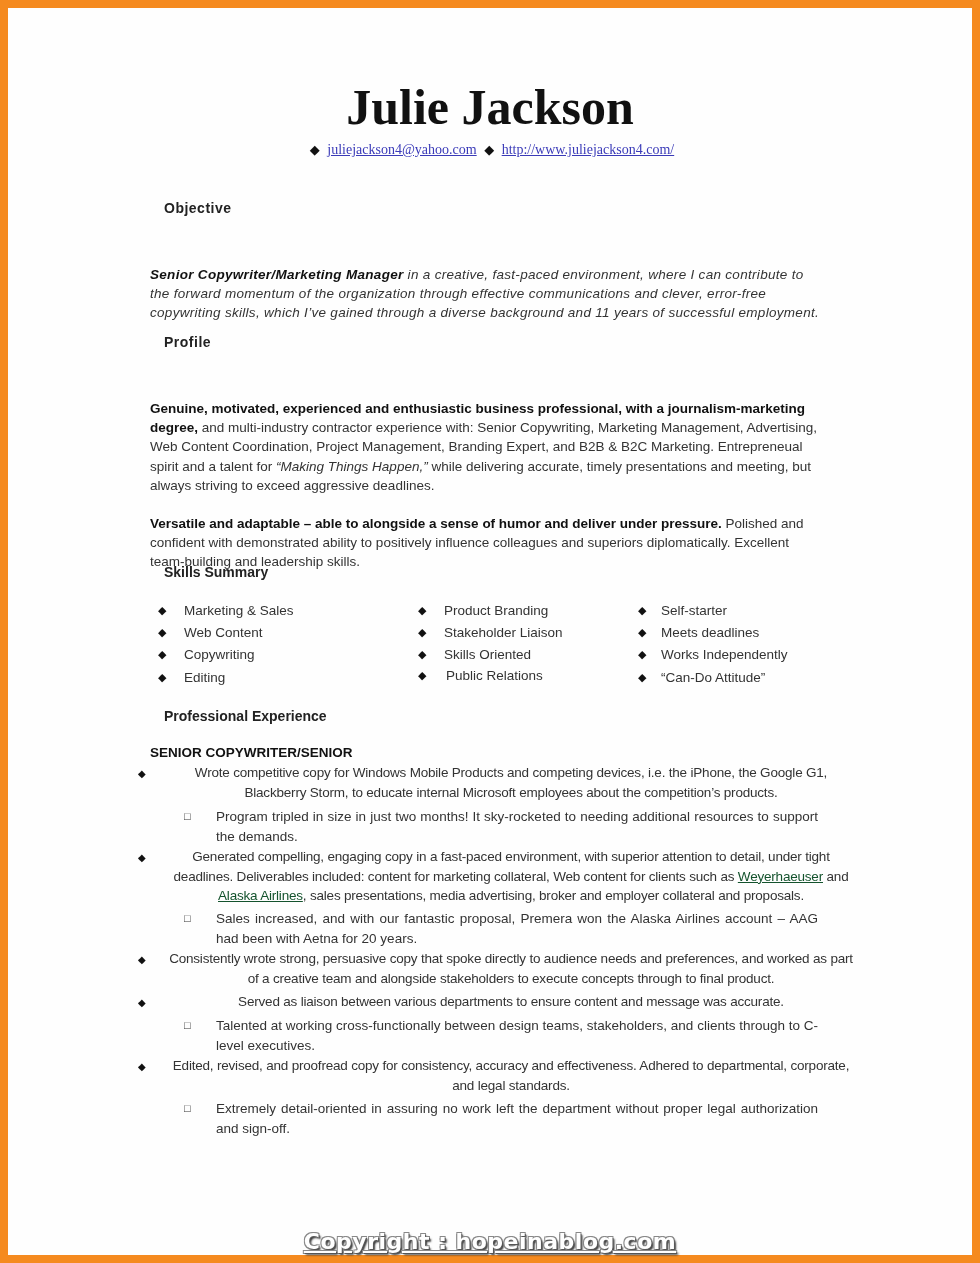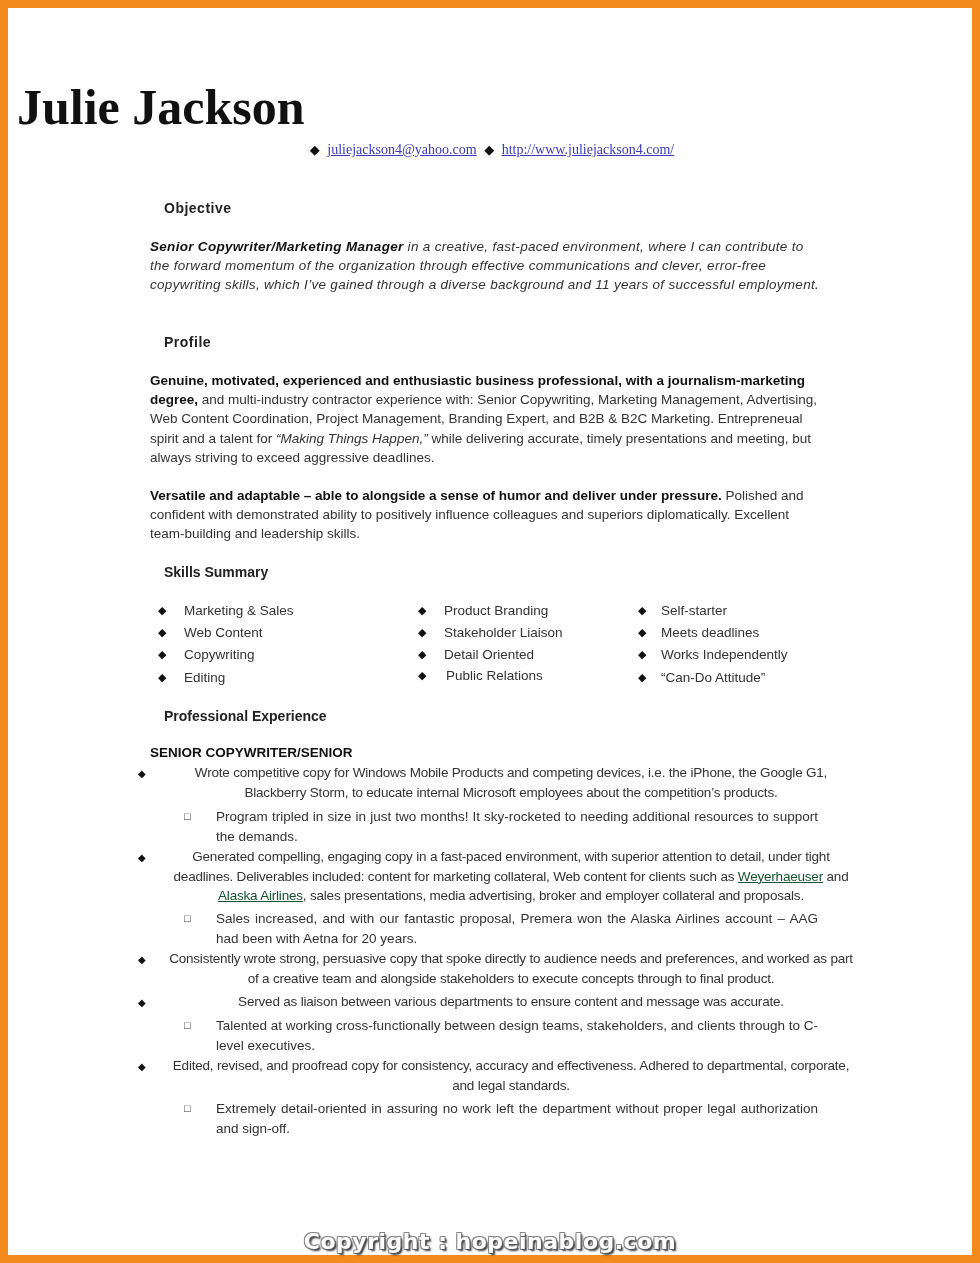--- a/index.html
+++ b/index.html
@@ -10,46 +10,45 @@
       font-family: "Liberation Sans", sans-serif;
       color: #222;
     }
     .page {
       position: absolute;
       left: 8px; top: 8px; right: 8px; bottom: 8px;
       background: #fefefe;
     }
     .name {
       position: absolute; left: 0; right: 0; top: 78px;
-      text-align: left;
+      text-align: center;
       font-family: "Liberation Serif", serif;
       font-weight: bold;
       font-size: 50px;
       color: #111;
       letter-spacing: 0px;
-      padding-left: 17px;
     }
     .contact {
       position: absolute; left: 0; right: 0; top: 142px;
       text-align: center;
       font-size: 14px;
       color: #222;
       font-family: Liberation Serif, serif;
     }
     .contact .diamond { font-size: 13px; color: #111; margin: 0 4px; }
     .contact a { color: #3a3ab8; text-decoration: underline; }
     .sec-head {
       position: absolute; left: 150px;
       font-weight: bold; font-size: 14px; color: #222;
       letter-spacing: 0.5px;
       margin-left: 14px;
     }
     .para {
       position: absolute; left: 150px; width: 670px;
-      font-size: 13.5px; line-height: 19.2px; color: #333;
+      font-size: 13.5px; line-height: 19.2px; color: #333; margin-top: 28px;
     }
     .para.italic { font-style: italic; letter-spacing: 0.3px; }
     .para b { color: #111; }
     .para i { font-style: italic; }
 
     .skills-col { position: absolute; font-size: 13.5px; color: #333; }
     .skill { height: 22.3px; display: flex; align-items: center; }
     .skill .bul { width: 26px; font-size: 11px; color: #111; }
 
     .job-title {
@@ -67,20 +66,21 @@
     .sub.justify .txt { text-align-last: left; }
 
     .footer {
       position: absolute; left: 0; right: 0; top: 1229px;
       text-align: center;
       font-family: "DejaVu Sans", sans-serif;
       font-weight: bold; font-size: 22px;
       color: #fff;
       text-shadow: 1px 1px 0 #555, -1px -1px 0 #888, 1px -1px 0 #888, -1px 1px 0 #888, 2px 2px 2px #333;
       letter-spacing: 0.5px;
+      text-decoration: underline;
     }
   </style>
 </head>
 <body>
 
 <div class="page"></div>
 
 <div class="name">Julie Jackson</div>
 
 <div class="contact">
@@ -120,21 +120,21 @@
   <div class="skill">
       <span class="bul">◆</span>
       <span>Product Branding</span>
     </div>
   <div class="skill">
       <span class="bul">◆</span>
       <span>Stakeholder Liaison</span>
     </div>
   <div class="skill">
       <span class="bul">◆</span>
-      <span>Detail Oriented</span>
+      <span>Skills Oriented</span>
     </div>
   <div class="skill" style="margin-top:-2px">
       <span class="bul" style="width:28px">◆</span>
       <span>Public Relations</span>
     </div>
 </div>
 <div class="skills-col" style="left:638px; top:599px">
   <div class="skill">
       <span class="bul" style="width:23px">◆</span>
       <span>Self-starter</span>

